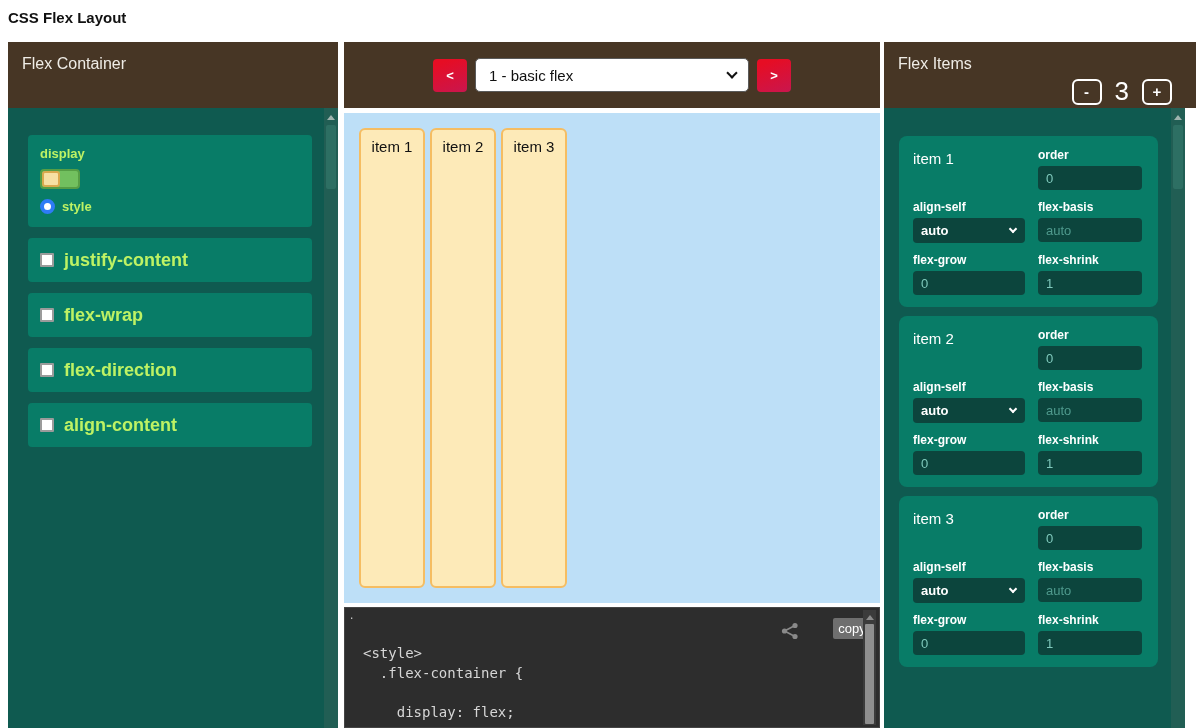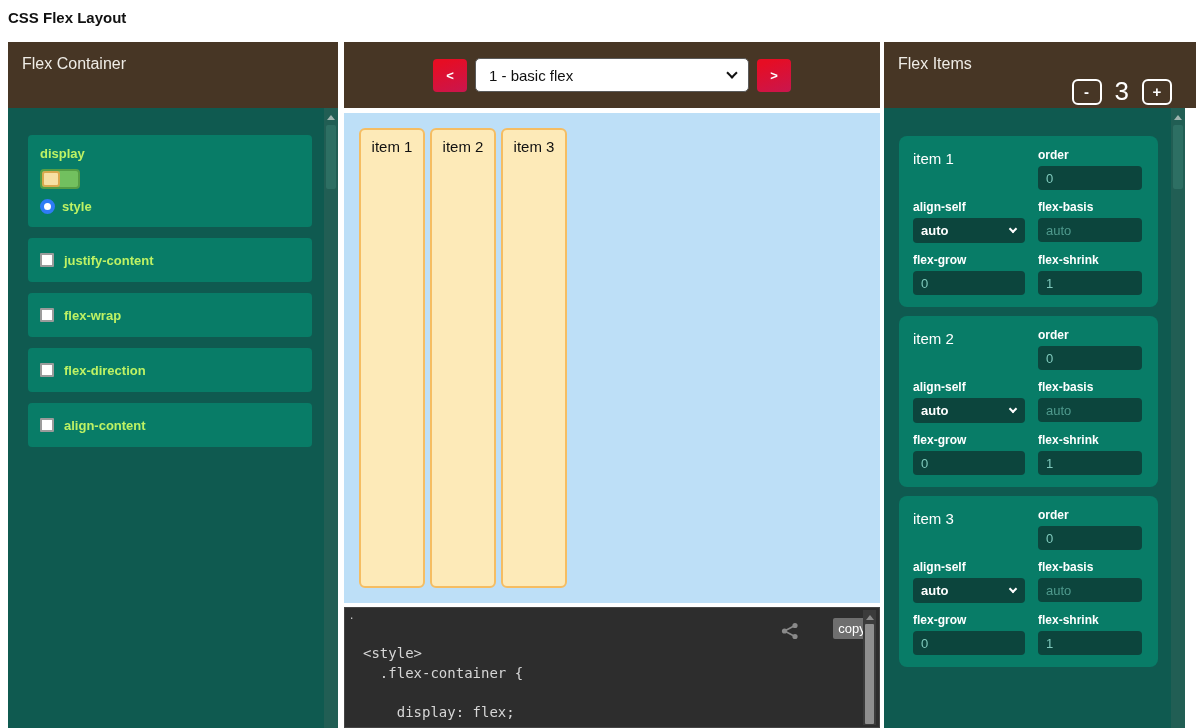--- a/index.html
+++ b/index.html
@@ -34,21 +34,21 @@
   .toggle { position:relative; margin-top:8px; width:40px; height:20px; background:#72c05f;
             border:2px solid #569e45; border-radius:4px; }
   .toggle .knob { position:absolute; left:0; top:0; width:18px; height:16px;
             background:#f6e0a3; border:2px solid #d9a94e; border-radius:3px; }
   .radio-row { display:flex; align-items:center; gap:7px; margin-top:10px; }
   .radio { width:15px; height:15px; border-radius:50%; background:#fff; border:4px solid #2e7bf6; }
   .radio-row .lbl { font-size:13px; font-weight:bold; }
 
   .prop-card { margin-top:11px; height:44px; display:flex; align-items:center; gap:10px; padding-left:12px; }
   .checkbox { width:14px; height:14px; background:#fff; border:2px solid #9b9b9b; border-radius:1px; }
-  .prop-card .lbl { font-size:13px; font-weight:bold; }
+  .prop-card .lbl { font-size:18px; font-weight:bold; }
 
   
   .col-mid .panel-header { display:flex; align-items:center; justify-content:center; gap:8px; padding:0; }
   .nav-btn { width:34px; height:33px; border:none; border-radius:4px; color:#fff; font-size:13px;
              font-weight:bold; background:linear-gradient(160deg,#e60d24 15%,#c9164e 100%); cursor:pointer; }
   .select-wrap { position:relative; width:274px; height:34px; }
   .select-wrap select { appearance:none; -webkit-appearance:none; width:100%; height:100%;
              background:#fff; border:1px solid #5a5a5a; border-radius:5px; padding-left:13px;
              font-size:15px; color:#111; font-family:"Liberation Sans", sans-serif; }
   .select-wrap .chev { position:absolute; right:13px; top:11px; width:8px; height:8px;

